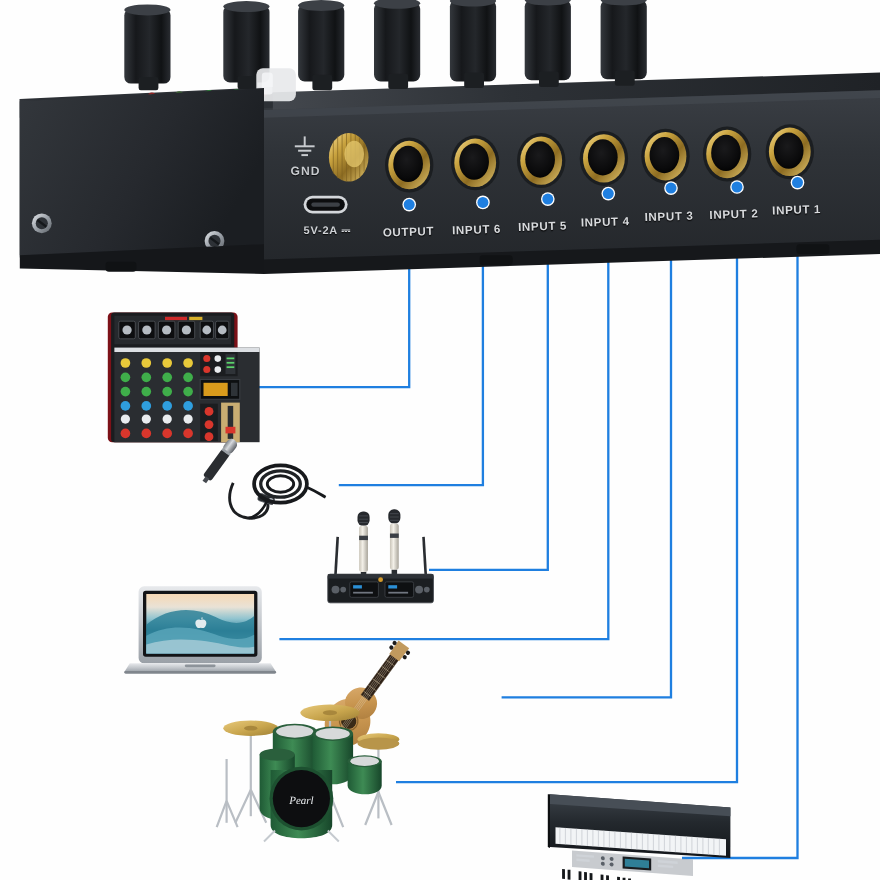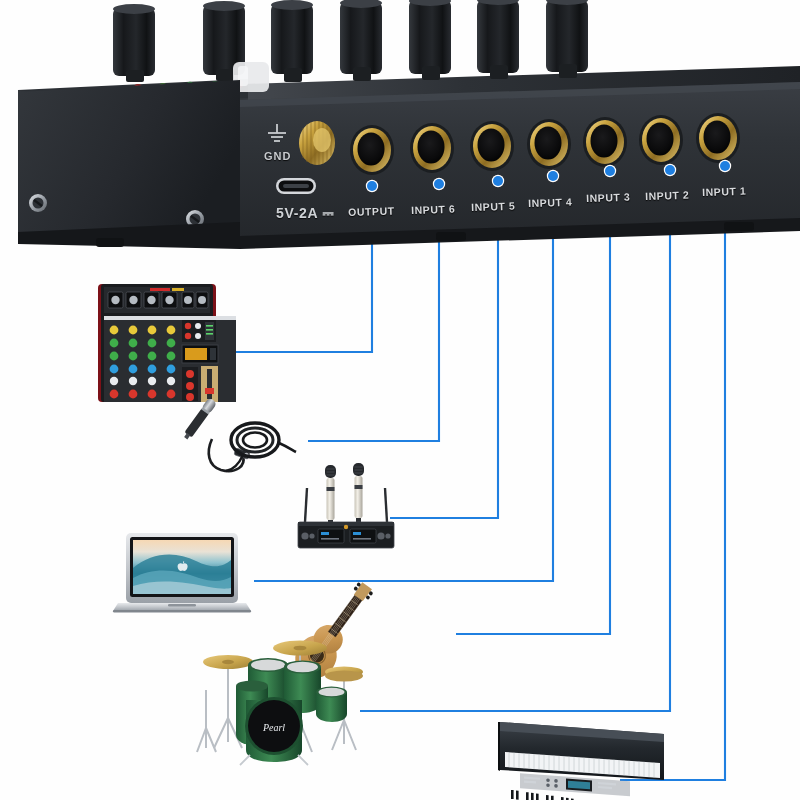--- a/index.html
+++ b/index.html
@@ -33,21 +33,21 @@
     letter-spacing: 0.6px;
     color: #d8dadd;
     white-space: nowrap;
     transform-origin: left center;
     text-shadow: 0 1px 1px rgba(0,0,0,.85);
     z-index: 14;
     pointer-events: none;
   }
   .sub-label {
     position: absolute;
-    font-size: 14px;
+    font-size: 10px;
     font-weight: bold;
     letter-spacing: .7px;
     color: #cfd2d6;
     white-space: nowrap;
     text-shadow: 0 1px 1px rgba(0,0,0,.8);
     z-index: 14;
   }
   .gnd-label {
     position: absolute;
     font-size: 11px;

